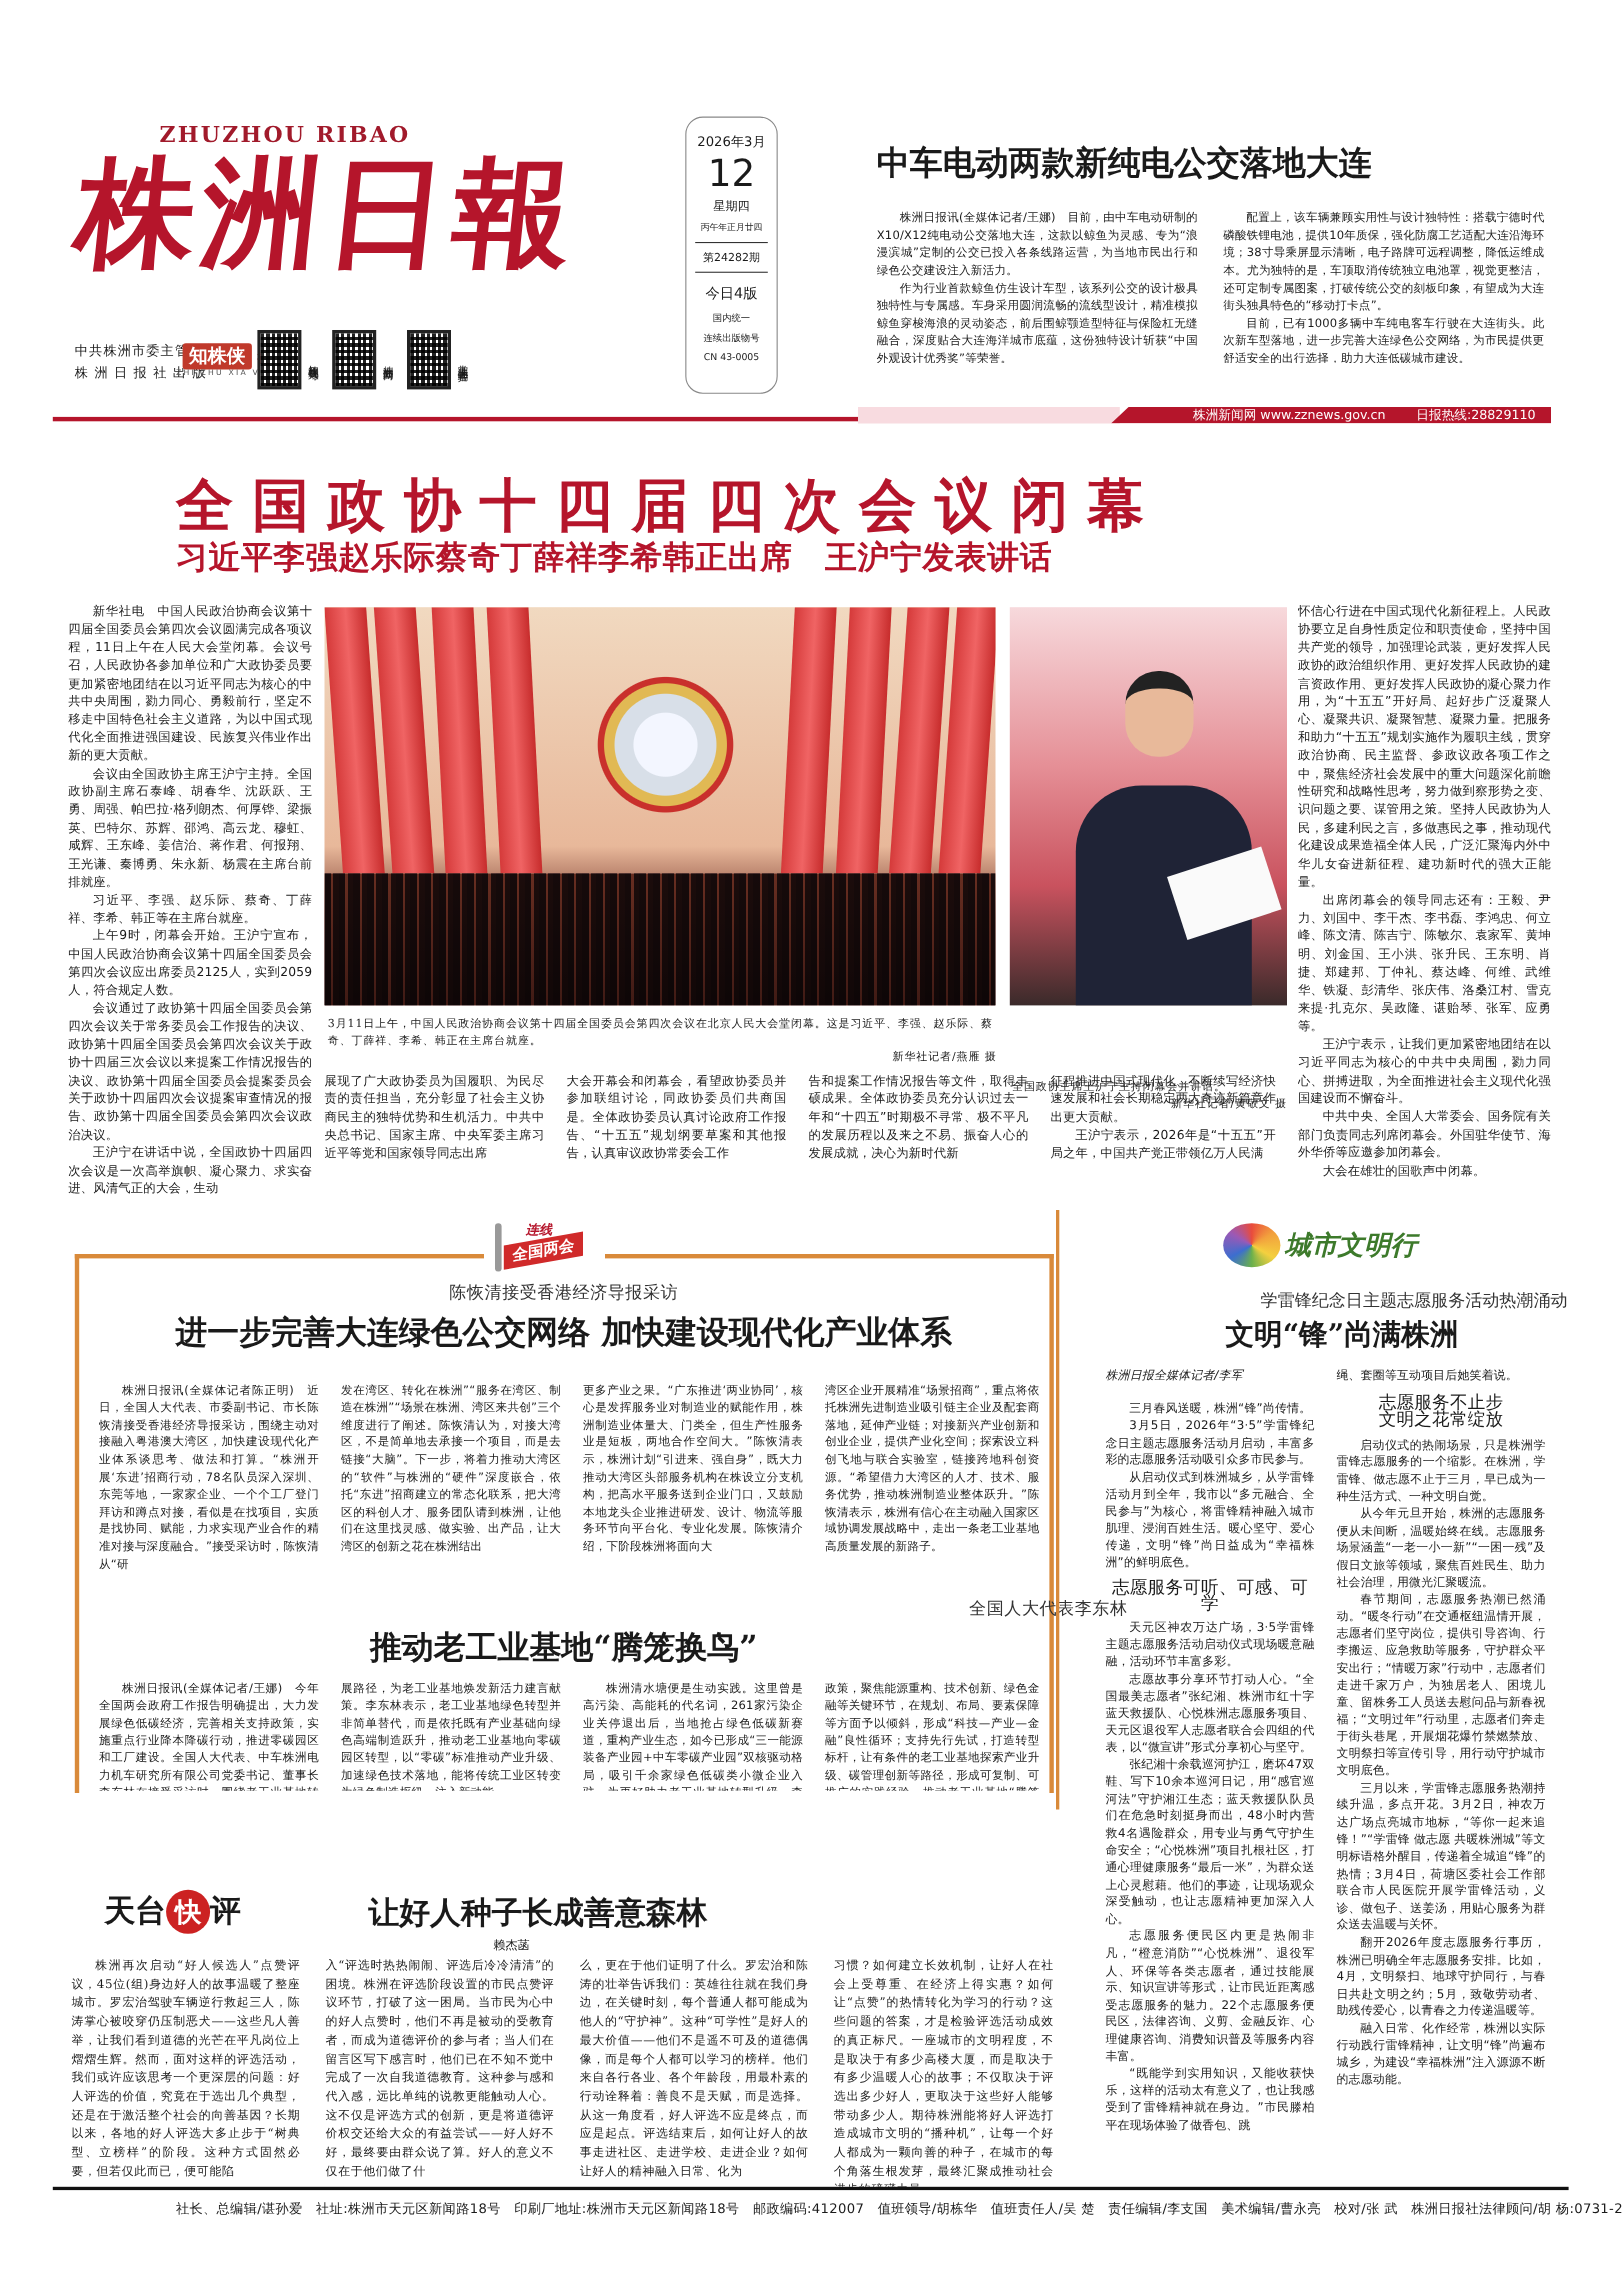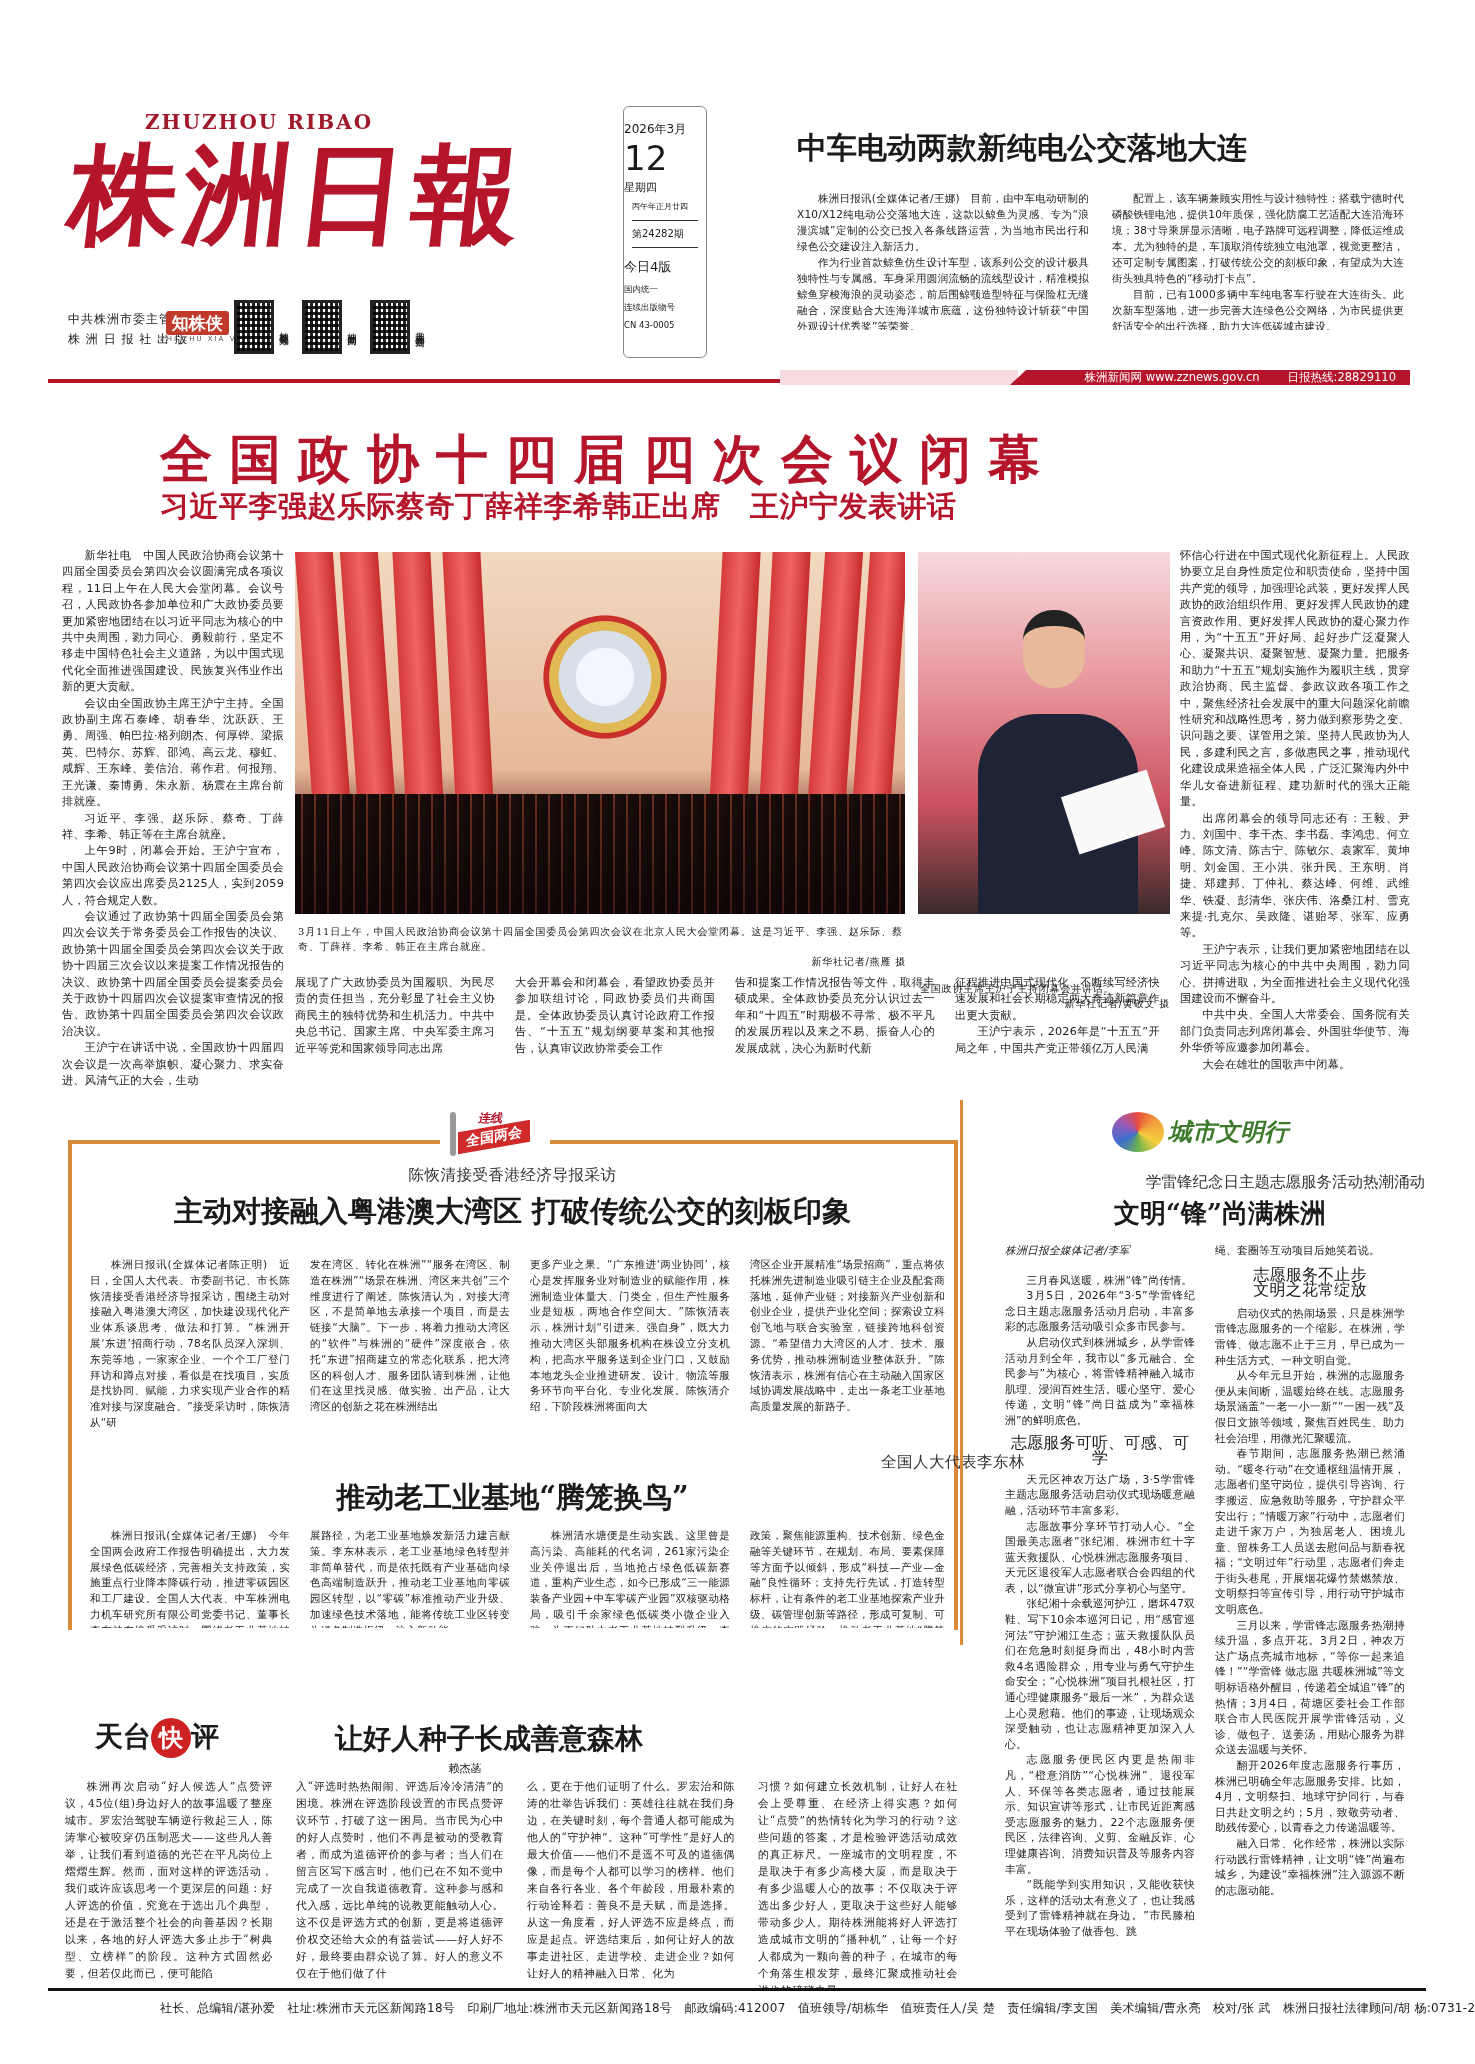--- a/index.html
+++ b/index.html
@@ -13,21 +13,21 @@
   .en-name { font-family: "DejaVu Serif", serif; font-weight: bold; color: #a11a2b; font-size: 20px; letter-spacing: 2px; }
   .logo { font-family: "DejaVu Serif", serif; color: #b5152b; font-weight: bold; font-size: 108px; letter-spacing: 6px; transform: skewX(-6deg); line-height: 1; }
   .sponsor { font-size: 12px; letter-spacing: 1px; line-height: 20px; }
   .brand-badge { background: #c0392b; color: #fff; font-weight: bold; font-size: 17px; padding: 2px 6px; border-radius: 3px; }
   .brand-sub { font-size: 7px; letter-spacing: 2px; color: #555; }
   .qr { width: 40px; height: 54px; background:
         repeating-linear-gradient(90deg,#222 0 3px,#fff 3px 5px),
         repeating-linear-gradient(0deg,#222 0 3px,#fff 3px 6px);
         background-blend-mode: multiply; border: 3px solid #222; }
   .qr-label { writing-mode: vertical-rl; font-size: 9.5px; letter-spacing: 1px; }
-  .datebox { border: 1px solid #888; border-radius: 6px; }
+  .datebox { border: 1px solid #888; border-radius: 16px; text-align: center; }
   .datebox div { font-size: 11px; }
   .red-rule { background: #b5152b; }
 
   
   .top-head { font-family: "DejaVu Serif", serif; font-weight: bold; font-size: 30px; letter-spacing: 0; }
   .web-bar { background: #b5152b; color: #fff; font-size: 11.5px; }
   .web-bar-left { background: #f8dbe0; }
 
   
   .lead-title { font-weight: bold; color: #b5152b; font-size: 52px; letter-spacing: 17px; }
@@ -184,21 +184,21 @@
 </div>
 
 <div class="abs obox" style="left:68px;top:1140px;width:890px;height:490px;border-bottom:none;"></div>
 <div class="abs obox-gap" style="left:440px;top:1130px;width:110px;height:20px;"></div>
 <div class="abs" style="left:440px;top:1110px;width:110px;height:48px;">
   <div style="position:absolute;left:10px;top:2px;width:6px;height:44px;background:#999;border-radius:3px;"></div>
   <div style="position:absolute;left:38px;top:0;font-size:12px;font-weight:bold;color:#b5152b;font-style:italic;">连线</div>
   <div style="position:absolute;left:18px;top:16px;background:#d02a2a;color:#fff;font-size:14px;font-weight:bold;padding:2px 8px;transform:skewY(-10deg);">全国两会</div>
 </div>
 <div class="abs sub-kicker" style="left:0;width:1025px;text-align:center;top:1165px;">陈恢清接受香港经济导报采访</div>
-<div class="abs bighead" style="left:0;width:1025px;text-align:center;top:1192px;">主动对接融入粤港澳大湾区  打破传统公交的刻板印象</div>
+<div class="abs bighead" style="left:0;width:1025px;text-align:center;top:1192px;">进一步完善大连绿色公交网络  加快建设现代化产业体系</div>
 
 <div class="col body-text" style="left:90px;top:1257px;width:200px;height:170px;font-size:10.5px;line-height:15.8px;">
     <p>株洲日报讯(全媒体记者陈正明)　近日，全国人大代表、市委副书记、市长陈恢清接受香港经济导报采访，围绕主动对接融入粤港澳大湾区，加快建设现代化产业体系谈思考、做法和打算。“株洲开展‘东进’招商行动，78名队员深入深圳、东莞等地，一家家企业、一个个工厂登门拜访和蹲点对接，看似是在找项目，实质是找协同、赋能，力求实现产业合作的精准对接与深度融合。”接受采访时，陈恢清从“研</p>
   </div>
 <div class="col body-text" style="left:310px;top:1257px;width:200px;height:170px;font-size:10.5px;line-height:15.8px;">
     <p style="text-indent:0">发在湾区、转化在株洲”“服务在湾区、制造在株洲”“场景在株洲、湾区来共创”三个维度进行了阐述。陈恢清认为，对接大湾区，不是简单地去承接一个项目，而是去链接“大脑”。下一步，将着力推动大湾区的“软件”与株洲的“硬件”深度嵌合，依托“东进”招商建立的常态化联系，把大湾区的科创人才、服务团队请到株洲，让他们在这里找灵感、做实验、出产品，让大湾区的创新之花在株洲结出</p>
   </div>
 <div class="col body-text" style="left:530px;top:1257px;width:200px;height:170px;font-size:10.5px;line-height:15.8px;">
     <p style="text-indent:0">更多产业之果。“广东推进‘两业协同’，核心是发挥服务业对制造业的赋能作用，株洲制造业体量大、门类全，但生产性服务业是短板，两地合作空间大。”陈恢清表示，株洲计划“引进来、强自身”，既大力推动大湾区头部服务机构在株设立分支机构，把高水平服务送到企业门口，又鼓励本地龙头企业推进研发、设计、物流等服务环节向平台化、专业化发展。陈恢清介绍，下阶段株洲将面向大</p>
   </div>

